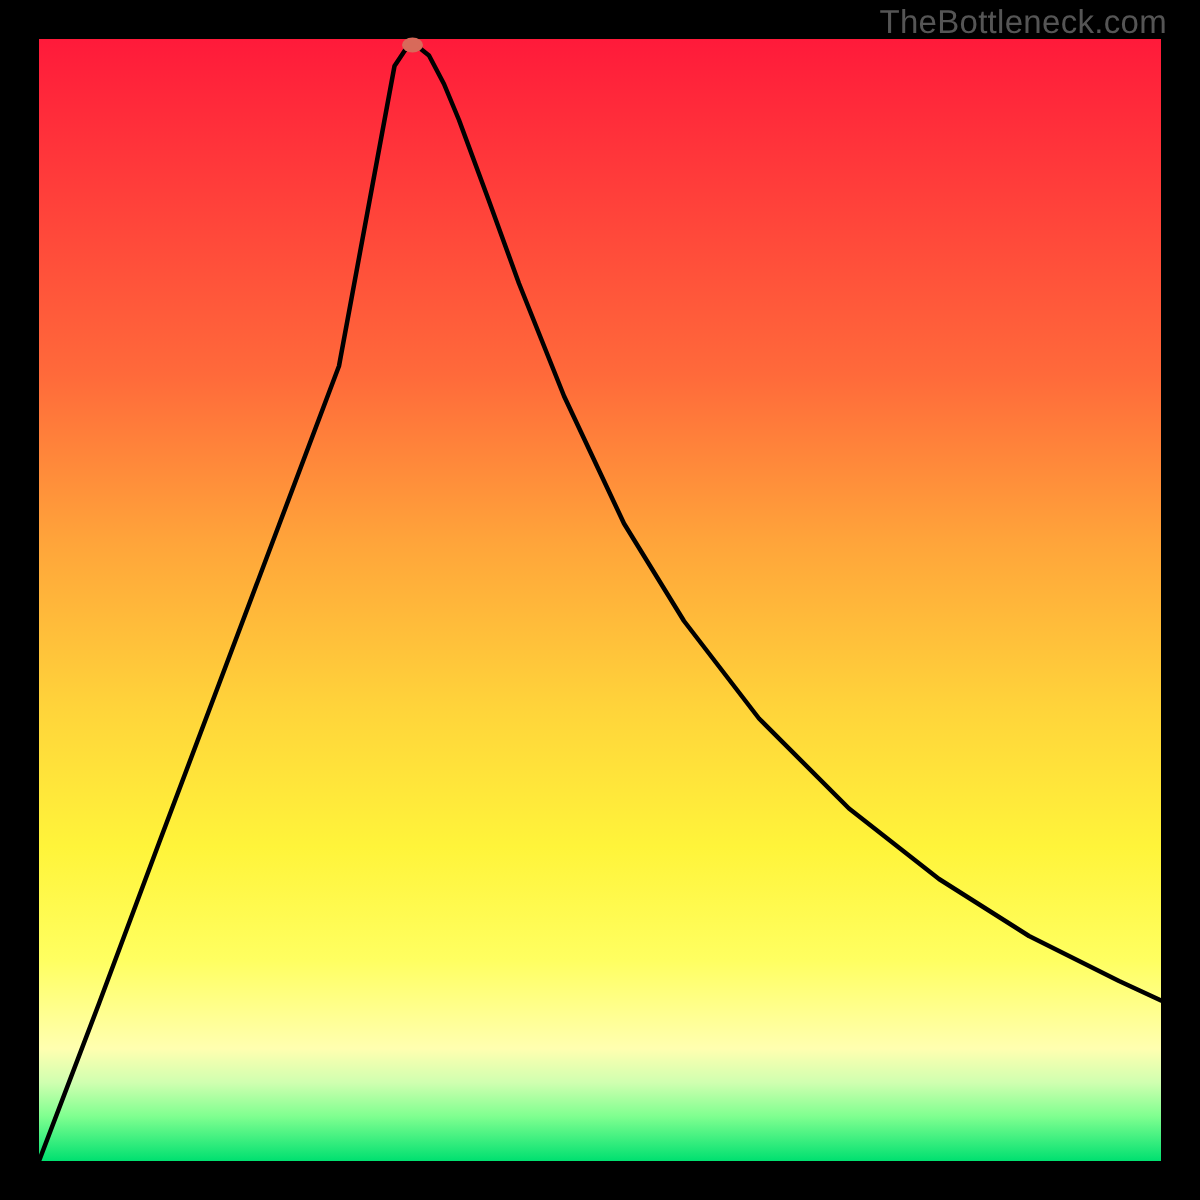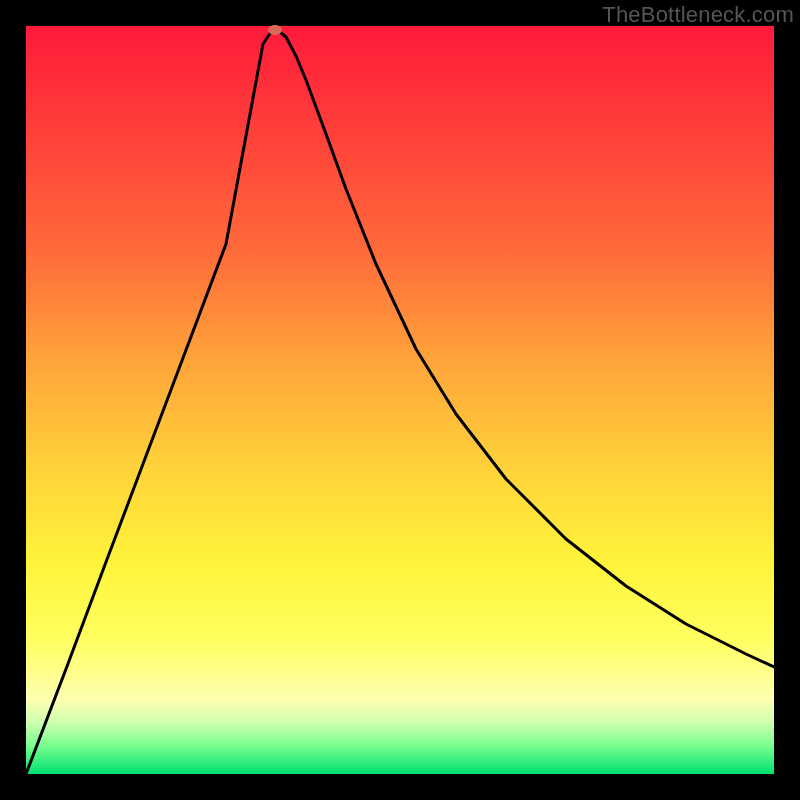--- a/index.html
+++ b/index.html
@@ -22,21 +22,21 @@
       #ffff60 82%,
       #ffffb0 90%,
       #d0ffb0 93%,
       #80ff90 96%,
       #00e070 100%);
   }
 
   .watermark {
     position: absolute;
     top: 2px;
-    right: 6px;
+    right: 22px;
     color: #555;
     font-size: 22px;
     letter-spacing: 0.2px;
     font-weight: 400;
     z-index: 5;
   }
 
   .curve {
     position: absolute;
     left: 26px;

